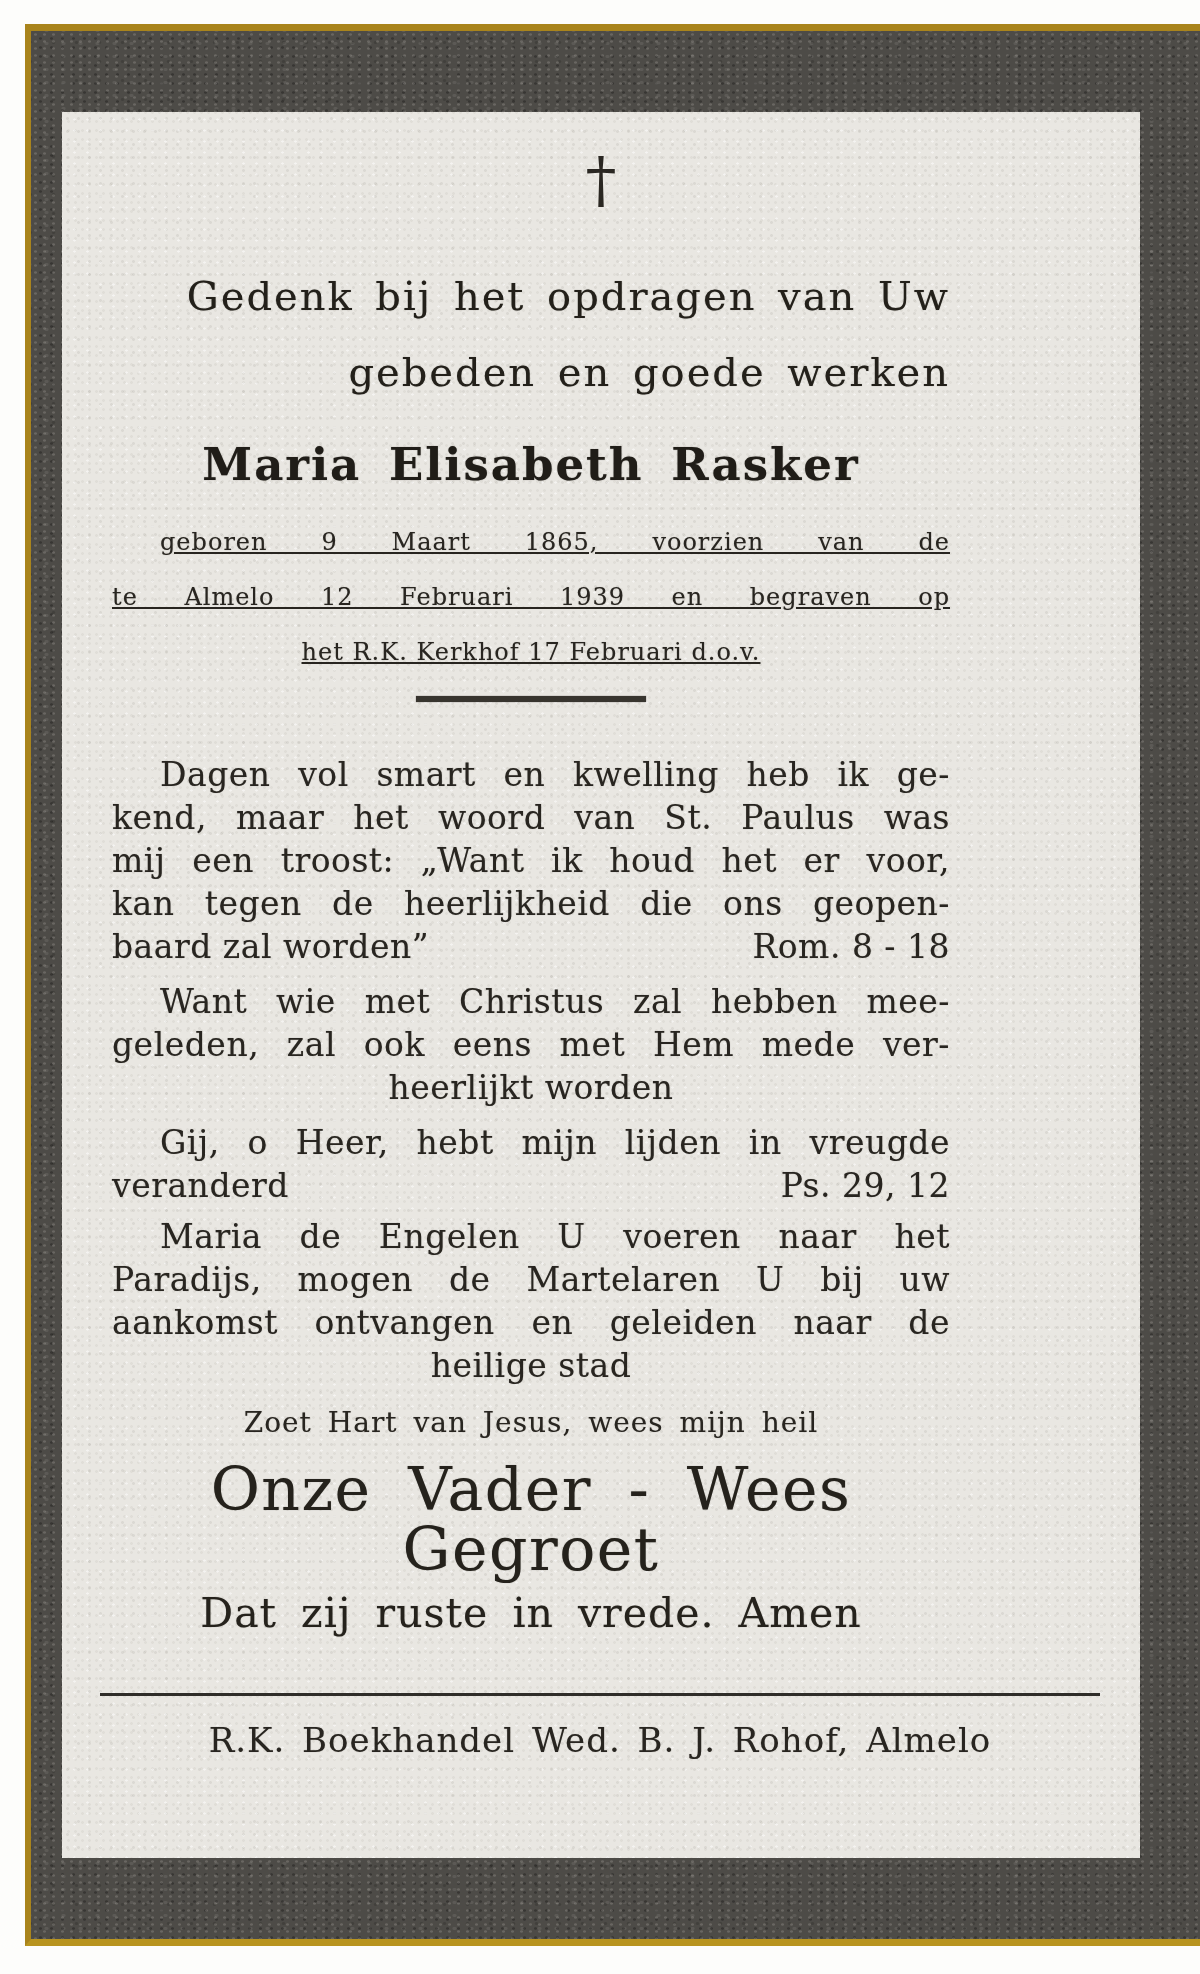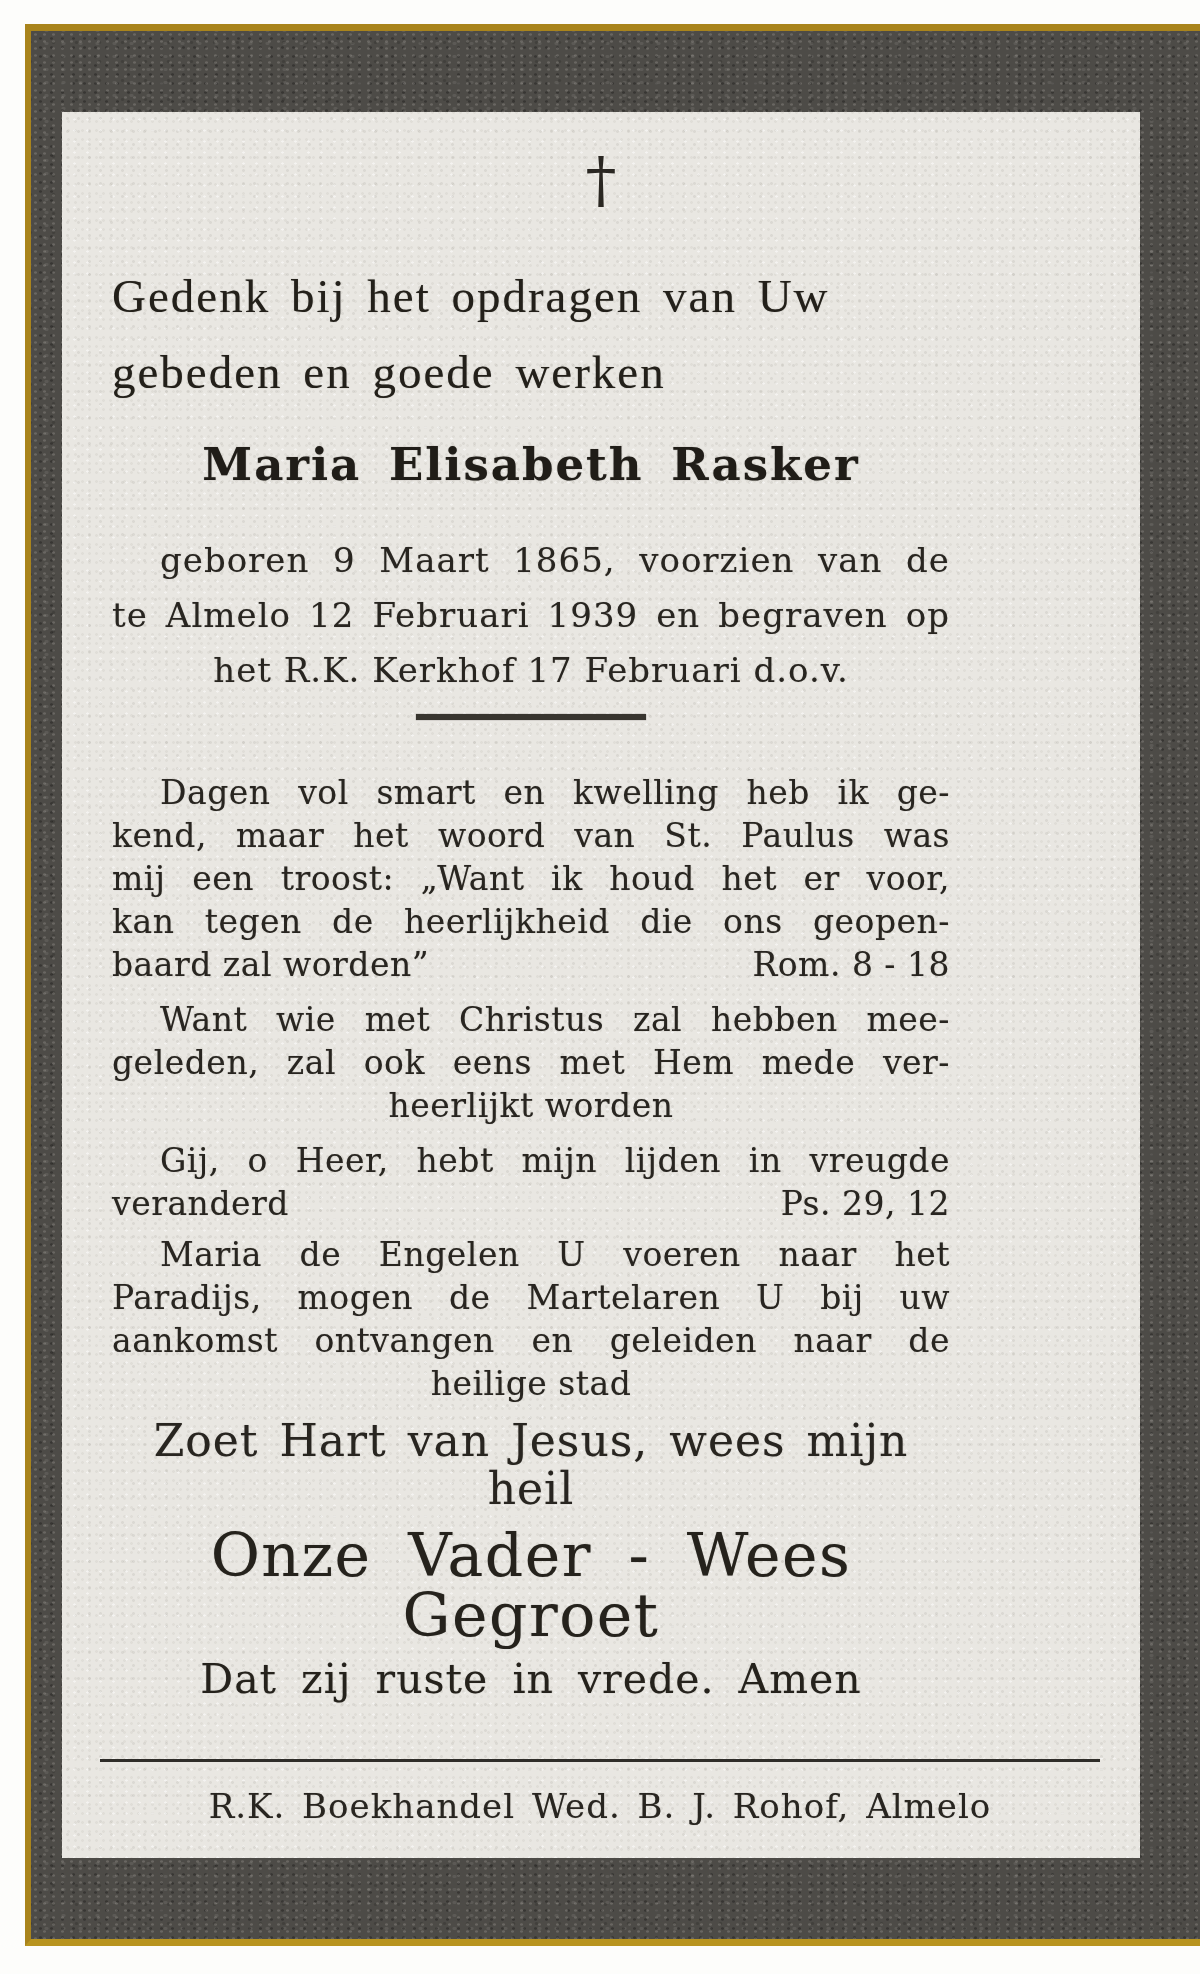--- a/index.html
+++ b/index.html
@@ -52,46 +52,46 @@
   }
   .cross {
     text-align: center;
     font-size: 62px;
     line-height: 80px;
     margin-top: 28px;
     color: #2a2722;
   }
   .heading {
     margin-top: 38px;
-    text-align: left;
-    font-size: 47px;
+    text-align: right;
+    font-size: 40px;
     line-height: 76px;
     letter-spacing: 2px;
     word-spacing: 7px;
     color: #23201a;
     text-shadow: 0 0 1px rgba(45,42,34,0.45);
-    font-family: Liberation Serif, serif;
   }
   .name {
     margin-top: 28px;
     text-align: center;
     font-size: 45px;
     font-weight: bold;
     letter-spacing: 2px;
     word-spacing: 10px;
     color: #201d18;
     text-shadow: 0 0 1px rgba(40,37,30,0.5);
   }
   .vitals {
-    margin-top: 42px;
-    font-size: 34px;
+    margin-top: 24px;
+    font-size: 24px;
     line-height: 55px;
     letter-spacing: 1px;
     color: #282520;
     text-shadow: 0 0 1px rgba(45,42,34,0.35);
+    text-decoration: underline;
   }
   .para {
     font-size: 33px;
     line-height: 43px;
     letter-spacing: 0.5px;
     color: #282520;
     text-shadow: 0 0 1px rgba(45,42,34,0.35);
   }
   .p1 { margin-top: 51px; }
   .p2 { margin-top: 12px; }
@@ -108,21 +108,21 @@
   .divider {
     width: 230px;
     height: 6px;
     background: #38352f;
     margin: 16px auto 0 auto;
     box-shadow: 0 0 1px rgba(40,37,30,0.6);
   }
   .prayer-small {
     margin-top: 12px;
     text-align: center;
-    font-size: 44px;
+    font-size: 28px;
     line-height: 48px;
     letter-spacing: 1px;
     word-spacing: 6px;
     color: #282520;
     text-shadow: 0 0 1px rgba(45,42,34,0.35);
   }
   .prayer-big {
     margin-top: 12px;
     text-align: center;
     font-size: 60px;

